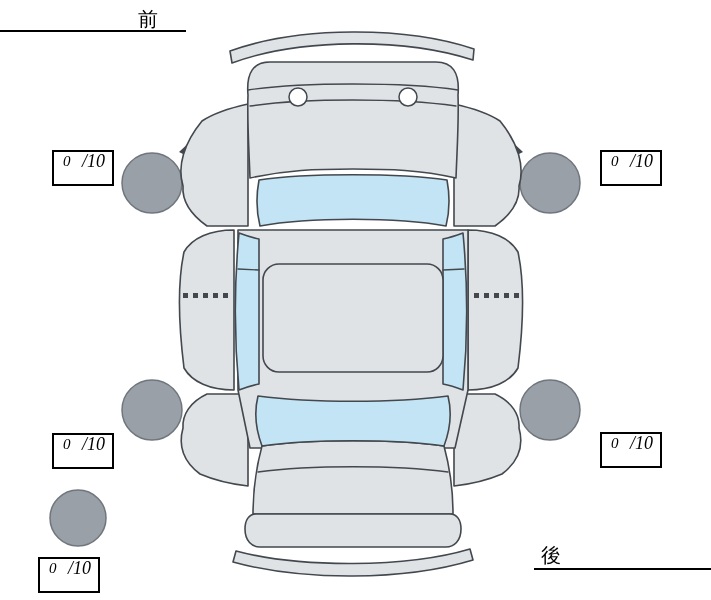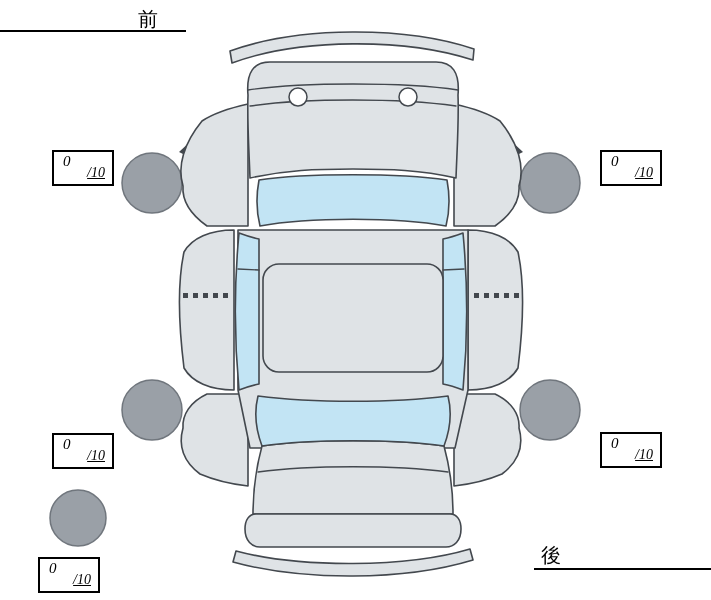--- a/index.html
+++ b/index.html
@@ -16,21 +16,21 @@
   .f-white{fill:#ffffff;stroke:var(--outline,#43484e);stroke-width:1.5;}
   .f-dark{fill:var(--outline,#43484e);stroke:none;}
   .sline{fill:none;stroke:var(--outline,#43484e);stroke-width:1.4;stroke-linecap:round;}
 
   .score-box{
     position:absolute;width:62px;height:36px;box-sizing:border-box;
     background:#fff;border:2px solid var(--text,#000);
     font-family:"Liberation Serif","DejaVu Serif",serif;font-style:italic;color:var(--text,#000);
   }
   .score-num{position:absolute;left:9px;top:0px;font-size:15px;line-height:18px;}
-  .score-den{position:absolute;right:7px;bottom:1px;font-size:14px;line-height:20px;text-decoration:underline;}
+  .score-den{position:absolute;right:7px;bottom:13px;font-size:18px;line-height:20px;}
 
   .dir-label{
     position:absolute;font-size:20px;color:var(--text,#000);
     font-family:"Liberation Sans","DejaVu Sans",sans-serif;
   }
   .dir-line{position:absolute;height:0;border-top:2px solid var(--text,#000);}
 </style>
 </head>
 <body>
 

